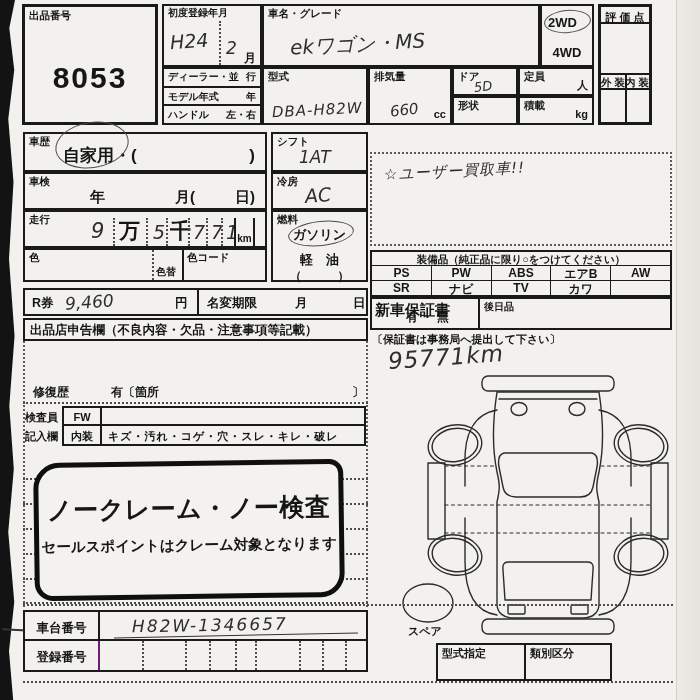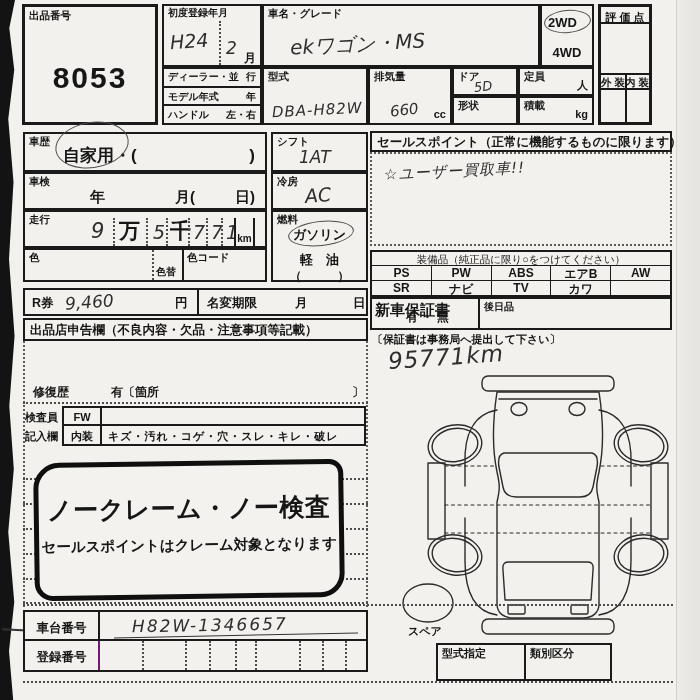--- a/index.html
+++ b/index.html
@@ -199,29 +199,26 @@
   <div class="doth" style="left:23px;top:528px;width:345px"></div>
   <div class="doth" style="left:23px;top:553px;width:345px"></div>
   <div class="doth" style="left:23px;top:578px;width:345px"></div>
   <div class="doth" style="left:23px;top:602px;width:345px"></div>
 
   <div class="abs" style="left:34px;top:461px;width:310px;height:138px;border:5px solid #0f0f0f;border-radius:26px 14px 24px 18px;background:#f3f2ee;transform:rotate(-0.8deg);z-index:3">
     <div style="position:absolute;left:0;right:0;top:26px;text-align:center;font-weight:bold;font-size:25px;letter-spacing:0.5px;white-space:nowrap">ノークレーム・ノー検査</div>
     <div style="position:absolute;left:0;right:0;top:70px;text-align:center;font-weight:bold;font-size:14.5px;white-space:nowrap">セールスポイントはクレーム対象となります</div>
   </div>
 
-  <div class="box" style="left:370px;top:131px;width:302px;height:21px">
-    <span class="bld" style="left:5px;top:3px;font-size:12.5px">セールスポイント（正常に機能するものに限ります）</span>
-  </div>
   <div class="abs" style="left:370px;top:152px;width:302px;height:94px;border:2px dotted #5a5a5a">
     <span class="hand" style="left:12px;top:10px;font-size:15px;transform:rotate(-3deg);letter-spacing:1px">☆ユーザー買取車!!</span>
   </div>
 
   <div class="box" style="left:370px;top:250px;width:302px;height:47px">
-    <div style="height:14px;border-bottom:1.5px solid #1a1a1a;text-align:center;font-weight:normal;font-size:10.5px;padding-top:1px">装備品（純正品に限り○をつけてください）</div>
+    <div style="height:14px;border-bottom:1.5px solid #1a1a1a;text-align:center;font-weight:bold;font-size:10.5px;padding-top:1px">装備品（純正品に限り○をつけてください）</div>
     <div style="display:flex;height:14.5px;border-bottom:1.5px solid #1a1a1a">
       <div style="flex:1;border-right:1.5px solid #1a1a1a;text-align:center;font-weight:bold;font-size:12px">PS</div>
       <div style="flex:1;border-right:1.5px solid #1a1a1a;text-align:center;font-weight:bold;font-size:12px">PW</div>
       <div style="flex:1;border-right:1.5px solid #1a1a1a;text-align:center;font-weight:bold;font-size:12px">ABS</div>
       <div style="flex:1;border-right:1.5px solid #1a1a1a;text-align:center;font-weight:bold;font-size:12px">エアB</div>
       <div style="flex:1;text-align:center;font-weight:bold;font-size:12px">AW</div>
     </div>
     <div style="display:flex;height:14.5px">
       <div style="flex:1;border-right:1.5px solid #1a1a1a;text-align:center;font-weight:bold;font-size:12px">SR</div>
       <div style="flex:1;border-right:1.5px solid #1a1a1a;text-align:center;font-weight:bold;font-size:12px">ナビ</div>

